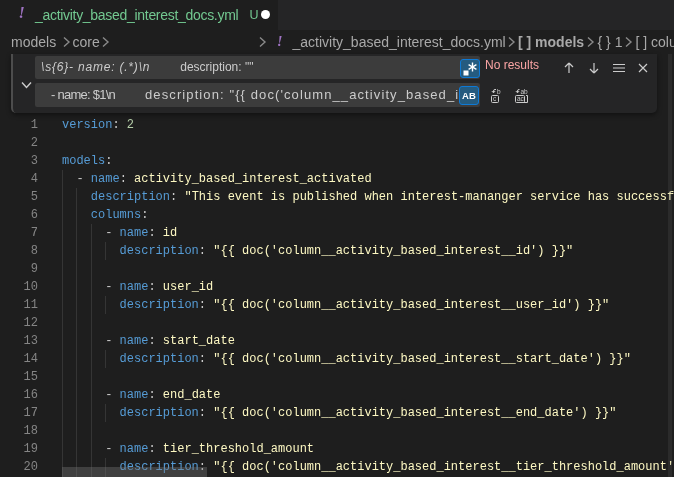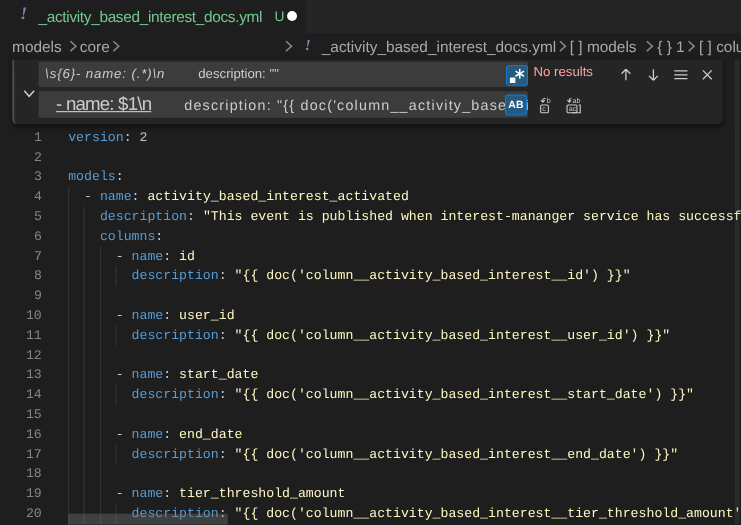--- a/index.html
+++ b/index.html
@@ -67,21 +67,21 @@
       <polyline points="2,1.5 7,6 2,10.5" fill="none" stroke="#8a8a8a" stroke-width="1.4"></polyline>
     </svg>
   <svg class="bcsep" style="left:257.5px;" width="9" height="12" viewBox="0 0 9 12">
       <polyline points="2,1.5 7,6 2,10.5" fill="none" stroke="#8a8a8a" stroke-width="1.4"></polyline>
     </svg>
   <span class="abs" style="left:277px; top:33.5px; color:#a074c4; font:italic bold 14px 'Liberation Serif', serif;">!</span>
   <span class="bc" style="left:292.5px;">_activity_based_interest_docs.yml</span>
   <svg class="bcsep" style="left:507px;" width="9" height="12" viewBox="0 0 9 12">
       <polyline points="2,1.5 7,6 2,10.5" fill="none" stroke="#8a8a8a" stroke-width="1.4"></polyline>
     </svg>
-  <span class="bc" style="left:518px;">[ ] models</span>
+  <span class="bc" style="left:518px;font-weight:bold;">[ ] models</span>
   <svg class="bcsep" style="left:586px;" width="9" height="12" viewBox="0 0 9 12">
       <polyline points="2,1.5 7,6 2,10.5" fill="none" stroke="#8a8a8a" stroke-width="1.4"></polyline>
     </svg>
   <span class="bc" style="left:597.5px;">{ } 1</span>
   <svg class="bcsep" style="left:624px;" width="9" height="12" viewBox="0 0 9 12">
       <polyline points="2,1.5 7,6 2,10.5" fill="none" stroke="#8a8a8a" stroke-width="1.4"></polyline>
     </svg>
   <span class="bc" style="left:635.5px;">[ ] colum</span>
 
   <div class="abs guide" style="left:62px; top:170px; height:307px;"></div>
@@ -165,21 +165,21 @@
     <svg class="wicon" style="left:573px; top:6px;" width="16" height="16" viewBox="0 0 16 16">
       <path d="M8 13 L12 9 M8 13 L4 9 M8 13 L8 3" stroke="#cccccc" stroke-width="1.2" fill="none"></path>
     </svg>
     <svg class="wicon" style="left:598px; top:6px;" width="16" height="16" viewBox="0 0 16 16">
       <path d="M2 4.5 H14 M2 8 H14 M2 11.5 H14" stroke="#cccccc" stroke-width="1.15" fill="none"></path>
     </svg>
     <svg class="wicon" style="left:622px; top:6px;" width="16" height="16" viewBox="0 0 16 16">
       <path d="M4 4 L12 12 M12 4 L4 12" stroke="#cccccc" stroke-width="1.2" fill="none"></path>
     </svg>
     <div class="input" id="repl">
-      <div id="repltext">   <span style="font-size:17px; letter-spacing:-0.75px;text-decoration:underline;">- name: $1\n</span>         <span style="font-size:13px; letter-spacing:1.1px;">description: "{{ doc('column__activity_based_interest__$1') }}"</span></div>
+      <div id="repltext">   <span style="font-size:13px; letter-spacing:-0.75px;">- name: $1\n</span>         <span style="font-size:13px; letter-spacing:1.1px;">description: "{{ doc('column__activity_based_interest__$1') }}"</span></div>
       <div class="optbox" style="left:424px; top:3px; color:#ffffff; font-size:9.5px; line-height:18px; font-weight:bold; letter-spacing:0.2px; text-align:center;">AB</div>
     </div>
 
     <svg class="wicon" style="left:476px; top:34px;" width="16" height="16" viewBox="0 0 16 16">
       <path d="M4.5 4.5 V3 Q4.5 1.5 6 1.5 H7" stroke="#cccccc" stroke-width="1" fill="none"></path>
       <path d="M2.8 3 L4.5 4.8 L6.2 3" stroke="#cccccc" stroke-width="1" fill="none"></path>
       <text x="8" y="6" font-family="Liberation Sans" font-size="6.5" fill="#cccccc">b</text>
       <rect x="2.5" y="7.5" width="7" height="7" rx="1" stroke="#cccccc" stroke-width="1" fill="none"></rect>
       <text x="4" y="13" font-family="Liberation Sans" font-size="6.5" fill="#cccccc">c</text>
     </svg>

